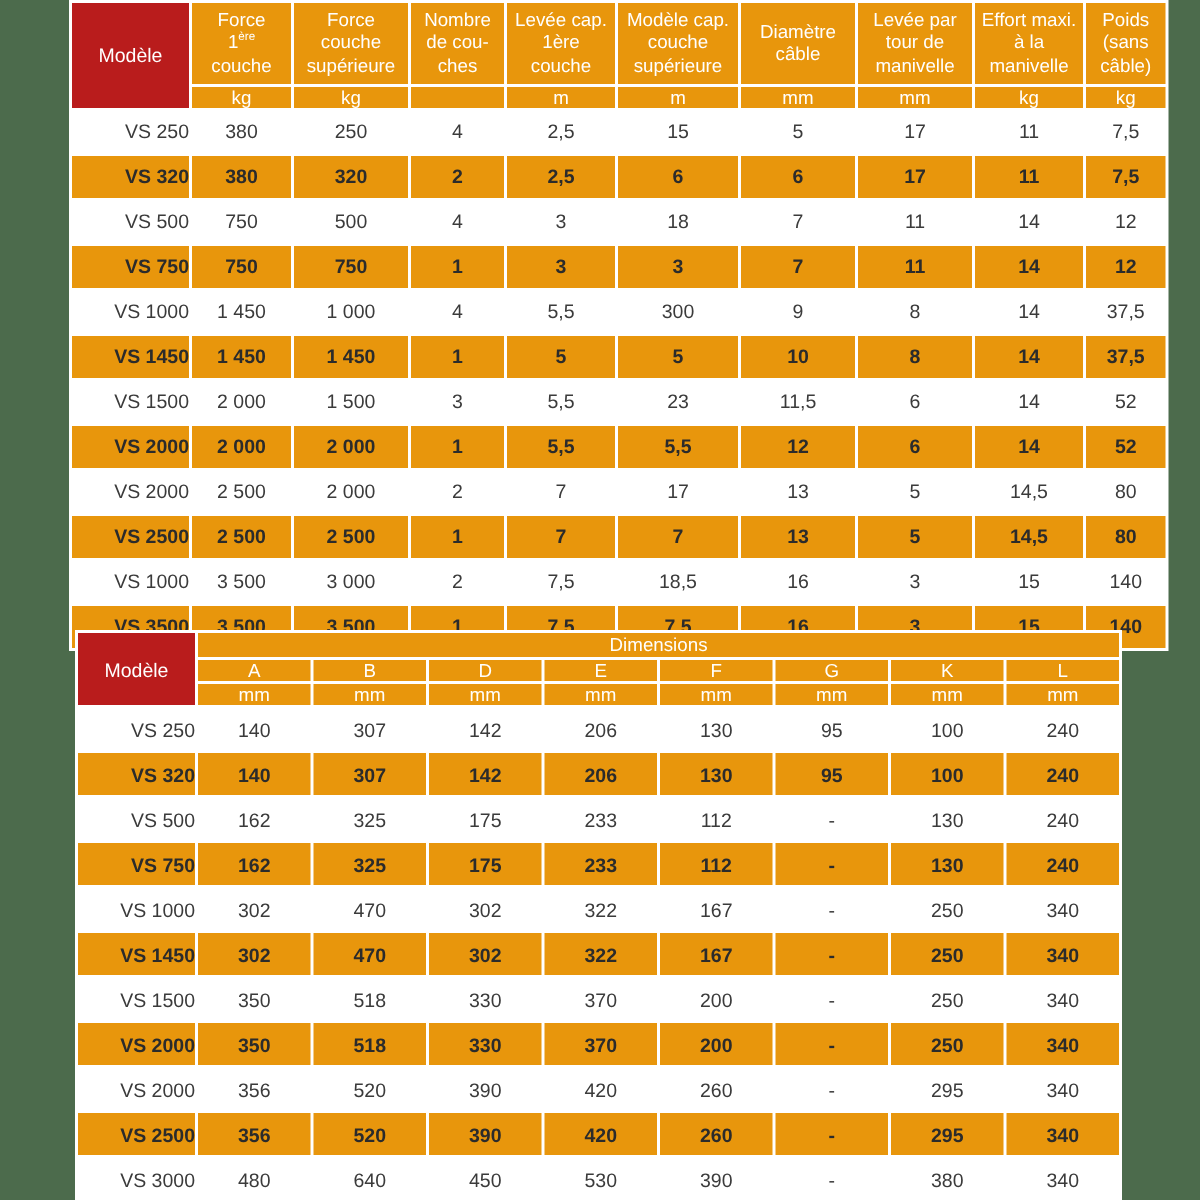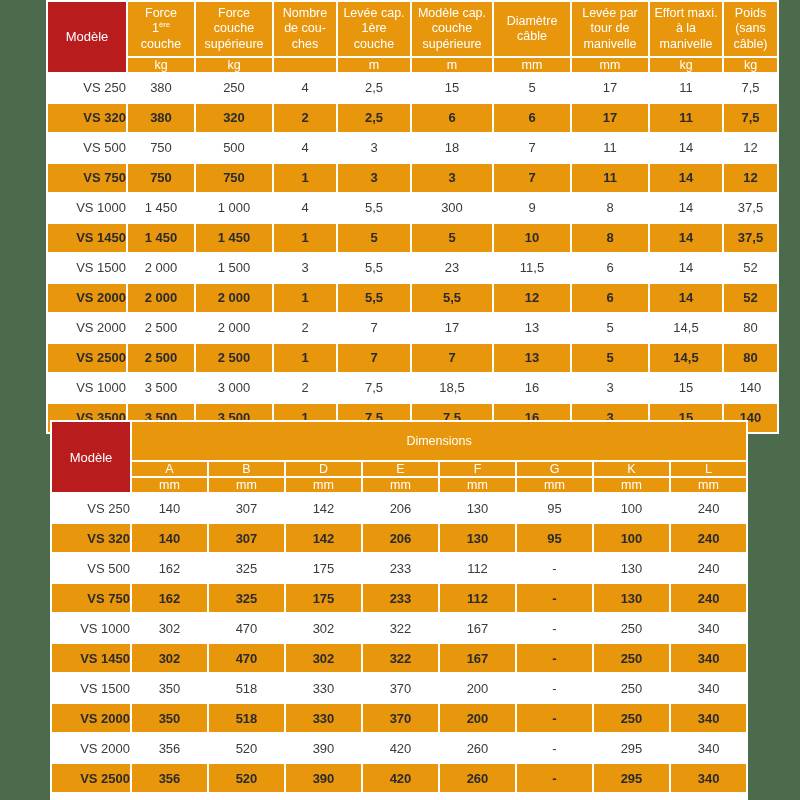--- a/index.html
+++ b/index.html
@@ -69,21 +69,21 @@
     background: #b91c1c;
     color: #ffffff;
     font-size: 13px;
     font-weight: 400;
   }
   .hcell-group {
     background: #e8960c;
     color: #ffffff;
     font-size: 12.5px;
     font-weight: 400;
-    height: 38px;
+    height: 16px;
   }
 
   
   tr.row-white td {
     background: #ffffff;
     color: #3b3b3b;
     font-size: 13px;
     font-weight: 400;
     height: 28px;
   }

